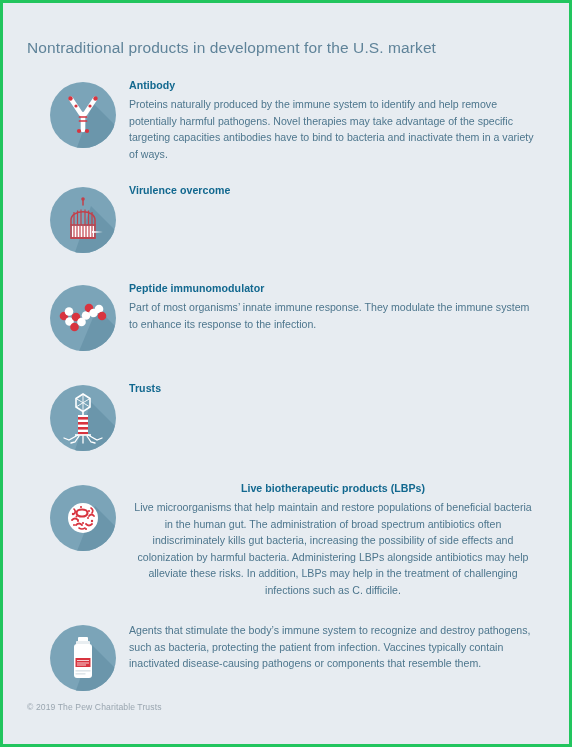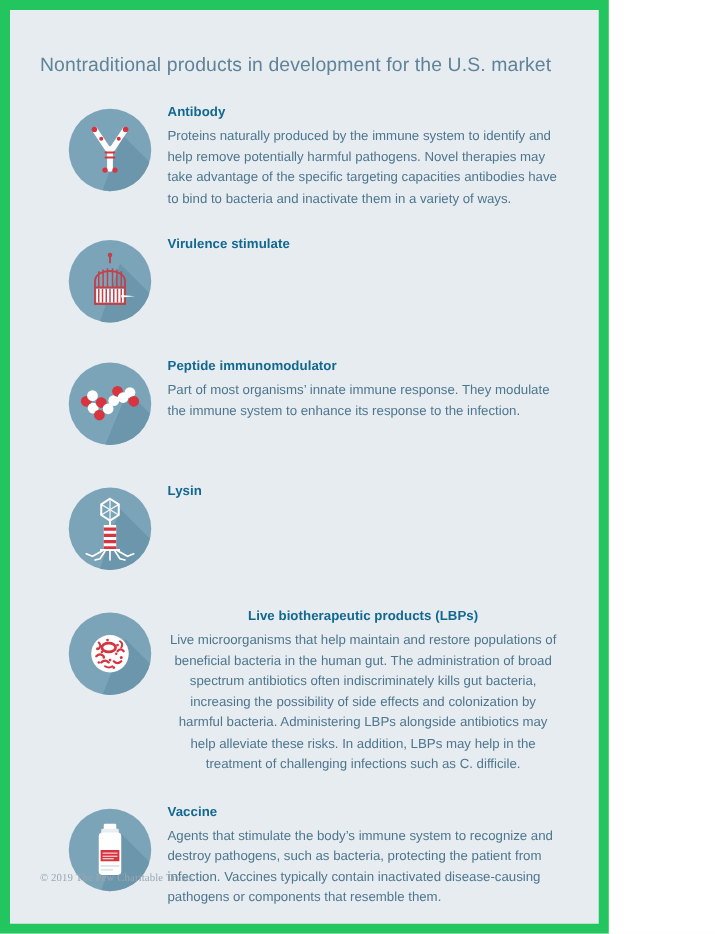--- a/index.html
+++ b/index.html
@@ -10,24 +10,24 @@
   body {
     width: 572px;
     height: 747px;
     overflow: hidden;
     font-family: "Liberation Sans", sans-serif;
   }
 
   .page {
     position: relative;
     box-sizing: border-box;
-    width: 487px;
+    width: 572px;
     height: 747px;
     background: #e7ecf1;
-    border: 8px solid #22c55e;
+    border: 3px solid #22c55e;
     padding: 0;
   }
 
   .title {
     position: absolute;
     left: 24px;
     top: 36px;
     font-size: 15.5px;
     font-weight: 400;
     letter-spacing: 0.1px;
@@ -88,21 +88,20 @@
   .sec-body .ital {
   }
 
   .footer {
     position: absolute;
     left: 24px;
     bottom: 32px;
     font-size: 8.6px;
     color: #9aa6b0;
     letter-spacing: 0.1px;
-    font-family: Liberation Serif, serif;
   }
 </style>
 </head>
 <body>
 
 <div class="page">
 
   <div class="title">Nontraditional products in development for the U.S. market</div>
 
   <div class="sections">
@@ -176,21 +175,21 @@
             <line x1="38" y1="44" x2="38" y2="55"></line>
             <line x1="41" y1="44" x2="41" y2="55"></line>
             <line x1="44" y1="44" x2="44" y2="55"></line>
             <line x1="47" y1="44" x2="47" y2="55"></line>
           </g>
           <circle cx="38" cy="17" r="1.8" fill="#c2404a"></circle>
           <path d="M47 49 L58 50 L47 51 Z" fill="#ffffff"></path>
         </svg>
       </div>
       <div class="text-col">
-        <div class="sec-heading">Virulence stimulate</div>
+        <div class="sec-heading">Virulence overcome</div>
       </div>
     </div>
 
     <div class="section" style="margin-bottom:24px;">
       <div class="icon-wrap">
         <svg viewBox="0 0 76 76" xmlns="http://www.w3.org/2000/svg">
           <defs>
             <clipPath id="clipC">
                 <circle cx="38" cy="38" r="33"></circle>
               </clipPath>
@@ -250,21 +249,21 @@
             <path d="M33 55 L24 60 L19 58"></path>
             <path d="M34 56 L30 62 L26 63"></path>
             <path d="M38 56 L38 63"></path>
             <path d="M42 56 L46 62 L50 63"></path>
             <path d="M43 55 L52 60 L57 58"></path>
           </g>
           <line x1="30" y1="55" x2="46" y2="55" stroke="#ffffff" stroke-width="1.6"></line>
         </svg>
       </div>
       <div class="text-col">
-        <div class="sec-heading">Lysin</div>
+        <div class="sec-heading">Trusts</div>
       </div>
     </div>
 
     <div class="section" style="margin-bottom:22px;text-align:center;">
       <div class="icon-wrap">
         <svg viewBox="0 0 76 76" xmlns="http://www.w3.org/2000/svg">
           <defs>
             <clipPath id="clipE">
                 <circle cx="38" cy="38" r="33"></circle>
               </clipPath>
@@ -326,21 +325,20 @@
           <g stroke="#ffffff" stroke-width="0.9" opacity="0.85">
             <line x1="32" y1="40.5" x2="44" y2="40.5"></line>
             <line x1="32" y1="43" x2="44" y2="43"></line>
             <line x1="32" y1="45" x2="41" y2="45"></line>
           </g>
           <rect x="30.5" y="50" width="15" height="1.6" fill="#e0e6ea"></rect>
           <rect x="30.5" y="53" width="10" height="1.6" fill="#e0e6ea"></rect>
         </svg>
       </div>
       <div class="text-col">
-        <div class="sec-heading">Vaccine</div>
         <div class="sec-body">Agents that stimulate the body’s immune system to recognize and destroy pathogens, such as bacteria, protecting the patient from infection. Vaccines typically contain inactivated disease-causing pathogens or components that resemble them.</div>
       </div>
     </div>
 
   </div>
 
   <div class="footer">© 2019 The Pew Charitable Trusts</div>
 
 </div>
 

